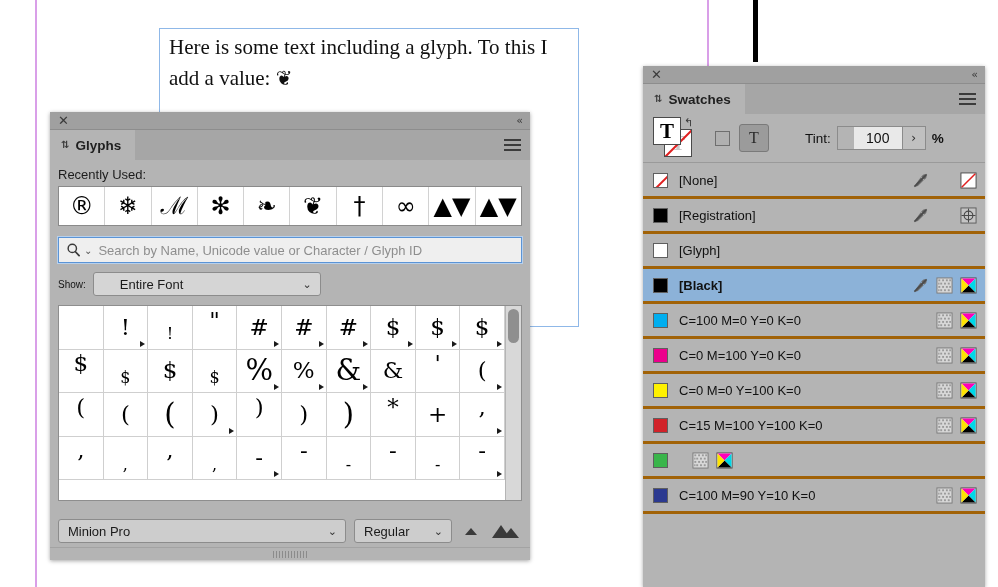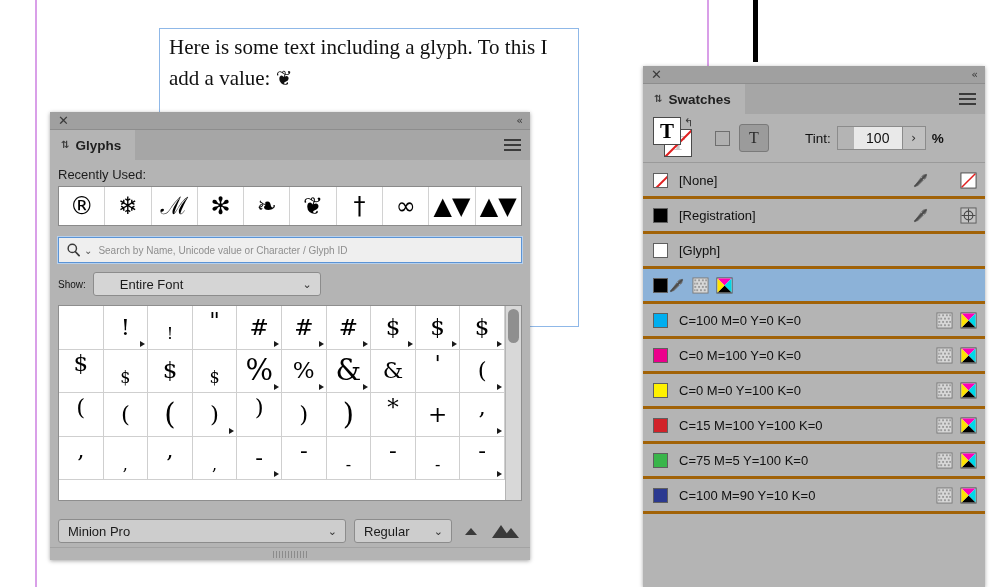--- a/index.html
+++ b/index.html
@@ -182,21 +182,21 @@
   .search-chevron {
     font-size: 10px; color: #555;
     font-family: "DejaVu Sans", sans-serif;
     margin-right: 4px;
   }
   .search-input {
     border: none;
     outline: none;
     background: transparent;
     font-family: "Liberation Sans", sans-serif;
-    font-size: 10px;
+    font-size: 13px;
     color: #222;
     width: 100%;
     padding: 0;
   }
   .search-input::placeholder { color: #8e8e8e; }
 
   .show-row {
     margin: 9px 8px 0 8px;
     display: flex;
     align-items: center;
@@ -819,20 +819,21 @@
         <span class="swatch-chip" style="background: rgb(255, 255, 255);"></span>
         <span class="swatch-name">[Glyph]</span>
         <span class="row-icons">
           <span class="icon-slot empty"></span>
           <span class="icon-slot empty"></span>
           <span class="icon-slot empty"></span>
         </span>
       </div>
       <div class="swatch-row selected">
         <span class="swatch-chip" style="background: rgb(0, 0, 0);"></span>
+        <span class="swatch-name">[Black]</span>
         <span class="row-icons">
           <svg viewBox="0 0 18 18" class="icon-slot">
             <path d="M11.5 3.2 c1-1 2.4-1 3.3 0 c.9.9.9 2.3 0 3.3 L13 8.3 l-3.3-3.3 z" fill="#6b6b6b"></path>
             <path d="M9.3 5.6 L12.4 8.7 L6.2 14.9 L3.6 15.5 L4.1 12.8 z" fill="#6b6b6b"></path>
             <line x1="2.5" y1="15.5" x2="15.5" y2="2.5" stroke="#4a4a4a" stroke-width="1.7"></line>
           </svg>
           <svg viewBox="0 0 18 18" class="icon-slot">
             <rect x="1" y="1" width="16" height="16" fill="#d8d8d8" stroke="#7a7a7a" stroke-width="1"></rect>
             <g fill="#9a9a9a">
               <rect x="2.5" y="2.5" width="2" height="2"></rect>
@@ -997,21 +998,20 @@
             <rect x="1" y="1" width="16" height="16" fill="#ffffff" stroke="#4a4a4a" stroke-width="1"></rect>
             <polygon points="1.6,1.6 16.4,1.6 9,9" fill="#ff00b8"></polygon>
             <polygon points="16.4,1.6 16.4,16.4 9,9" fill="#00d8e8"></polygon>
             <polygon points="16.4,16.4 1.6,16.4 9,9" fill="#000000"></polygon>
             <polygon points="1.6,16.4 1.6,1.6 9,9" fill="#ffe400"></polygon>
           </svg>
         </span>
       </div>
       <div class="swatch-row">
         <span class="swatch-chip" style="background: rgb(57, 181, 74);"></span>
-        <span class="swatch-name">C=75 M=5 Y=100 K=0</span>
         <span class="row-icons">
           <span class="icon-slot empty"></span>
           <svg viewBox="0 0 18 18" class="icon-slot">
             <rect x="1" y="1" width="16" height="16" fill="#d8d8d8" stroke="#7a7a7a" stroke-width="1"></rect>
             <g fill="#9a9a9a">
               <rect x="2.5" y="2.5" width="2" height="2"></rect>
               <rect x="6.5" y="2.5" width="2" height="2"></rect>
               <rect x="10.5" y="2.5" width="2" height="2"></rect>
               <rect x="14" y="2.5" width="1.8" height="2"></rect>
               <rect x="4.5" y="6" width="2" height="2"></rect>

